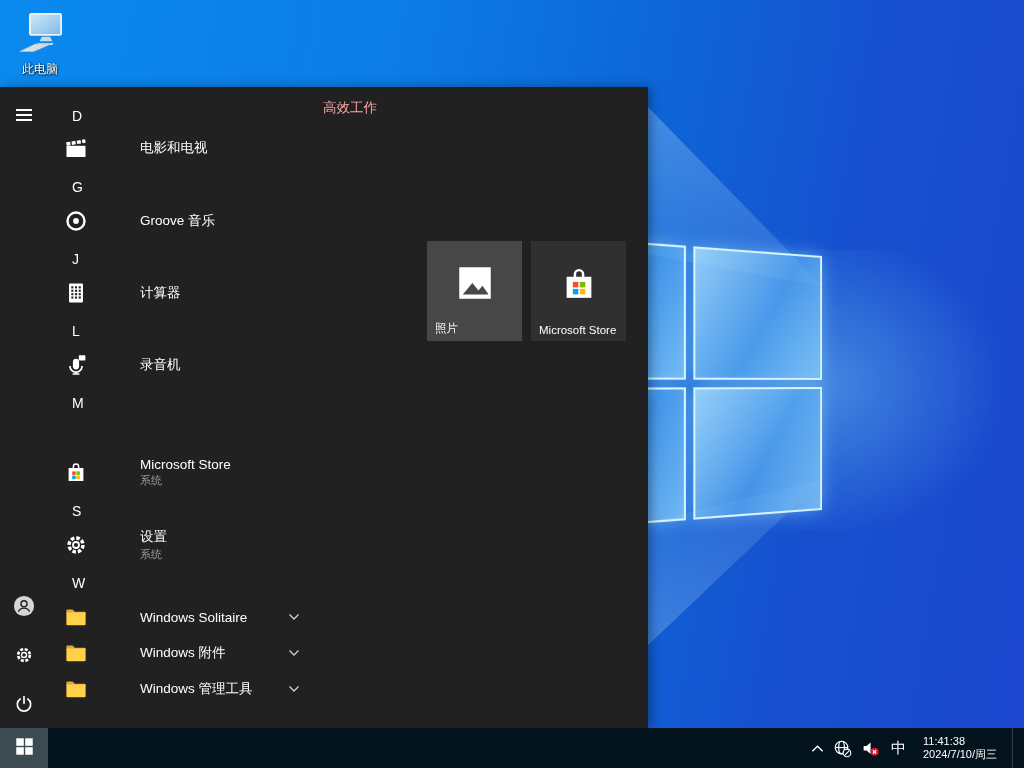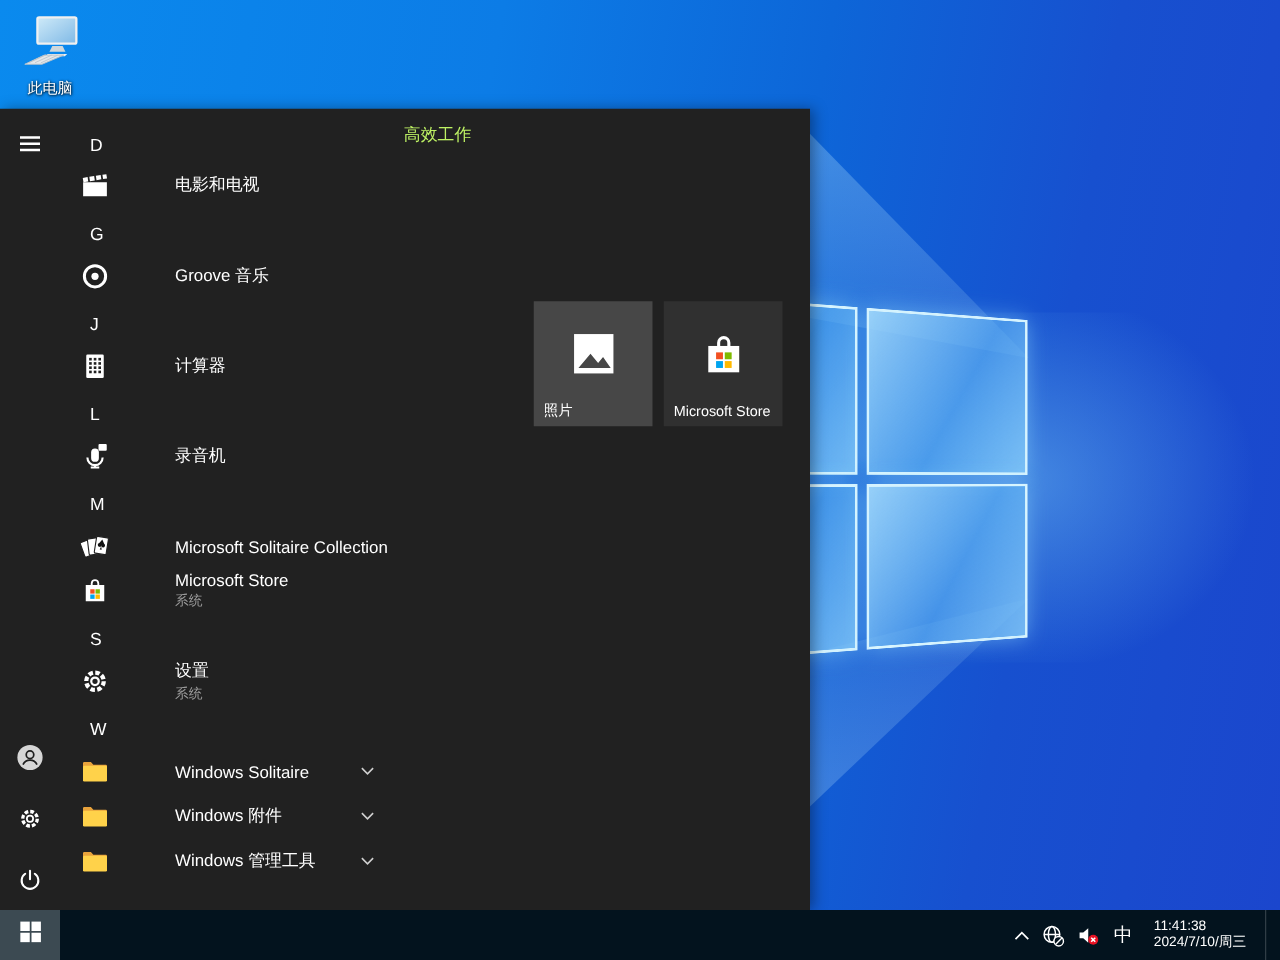--- a/index.html
+++ b/index.html
@@ -45,21 +45,21 @@
     color:#fff; cursor:pointer;gap:44px; }
   .app-icon { flex:0 0 24px; width:24px; height:24px; margin-left:16px; display:flex; }
   .app-icon svg { width:24px; height:24px; }
   .app-text { margin-left:8px; min-width:0; }
   .app-label { font-size:13.5px; white-space:nowrap; }
   .app-sub { font-size:11px; color:#9b9b9b; margin-top:1px; }
   .folder-chevron { position:absolute; right:20px; top:50%; transform:translateY(-50%);
     width:12px; height:8px; display:flex; }
 
   .tiles-header { position:absolute; left:323px; top:8px; height:26px; display:flex;
-    align-items:center; font-size:13.5px; color:#bef264; }
+    align-items:center; font-size:13.5px; color:#fca5a5; }
   .tile { position:absolute; top:154px; width:95px; height:100px; cursor:pointer; }
   .tile-photos { left:427px; background:#474747; }
   .tile-store  { left:531px; background:#303030; }
   .tile-icon { position:absolute; left:50%; top:42%; transform:translate(-50%,-50%); display:flex; }
   .tile-label { position:absolute; left:8px; bottom:5px; right:2px; font-size:11.5px;
     color:#fff; white-space:nowrap; overflow:hidden; }
 
   
   .taskbar { position:absolute; left:0; bottom:0; width:1024px; height:40px;
     background:#03131e; display:flex; align-items:stretch; }
@@ -219,38 +219,20 @@
               <path d="M12 19.1v1.9M8.6 21h6.8" stroke="#fff" stroke-width="1.7" fill="none"></path>
             </svg>
           </span>
           <div class="app-text">
             <div class="app-label">录音机</div>
           </div>
         </div>
         <div class="letter-row" style="top: 301px; height: 30px;">
           <span>M</span>
         </div>
-        <div class="app-row" style="top: 333px; height: 34px;">
-          <span class="app-icon">
-            <svg viewBox="0 0 24 24">
-              <rect x="1.8" y="7.4" width="8.6" height="12.4" rx="1" fill="#fff" stroke="#212121" stroke-width="0.9" transform="rotate(-20 6.1 13.6)"></rect>
-              <rect x="6.6" y="5.6" width="9" height="13" rx="1" fill="#fff" stroke="#212121" stroke-width="0.9" transform="rotate(-7 11.1 12.1)"></rect>
-              <g transform="rotate(9 17 12)">
-                <rect x="12.2" y="4.6" width="9.6" height="13.6" rx="1" fill="#fff" stroke="#212121" stroke-width="0.9"></rect>
-                <path d="M17 6.6l3 4.8h-6z" fill="#111"></path>
-                <circle cx="15.6" cy="11.2" r="1.5" fill="#111"></circle>
-                <circle cx="18.4" cy="11.2" r="1.5" fill="#111"></circle>
-                <path d="M16.2 14.8l0.8-2.6 0.8 2.6z" fill="#111"></path>
-              </g>
-            </svg>
-          </span>
-          <div class="app-text">
-            <div class="app-label">Microsoft Solitaire Collection</div>
-          </div>
-        </div>
         <div class="app-row" style="top: 364px; height: 42px;">
           <span class="app-icon">
             <svg viewBox="0 0 24 24">
               <path d="M15.4 8h-1.5V6.7a1.9 1.9 0 0 0-3.8 0V8H8.6V6.7a3.4 3.4 0 0 1 6.8 0z" fill="#fff"></path>
               <rect x="4.6" y="8" width="14.8" height="13" fill="#fff"></rect>
               <rect x="8.2" y="11.4" width="3.5" height="3.5" fill="#f25022"></rect>
               <rect x="12.4" y="11.4" width="3.5" height="3.5" fill="#7fba00"></rect>
               <rect x="8.2" y="15.6" width="3.5" height="3.5" fill="#00a4ef"></rect>
               <rect x="12.4" y="15.6" width="3.5" height="3.5" fill="#ffb900"></rect>
             </svg>

